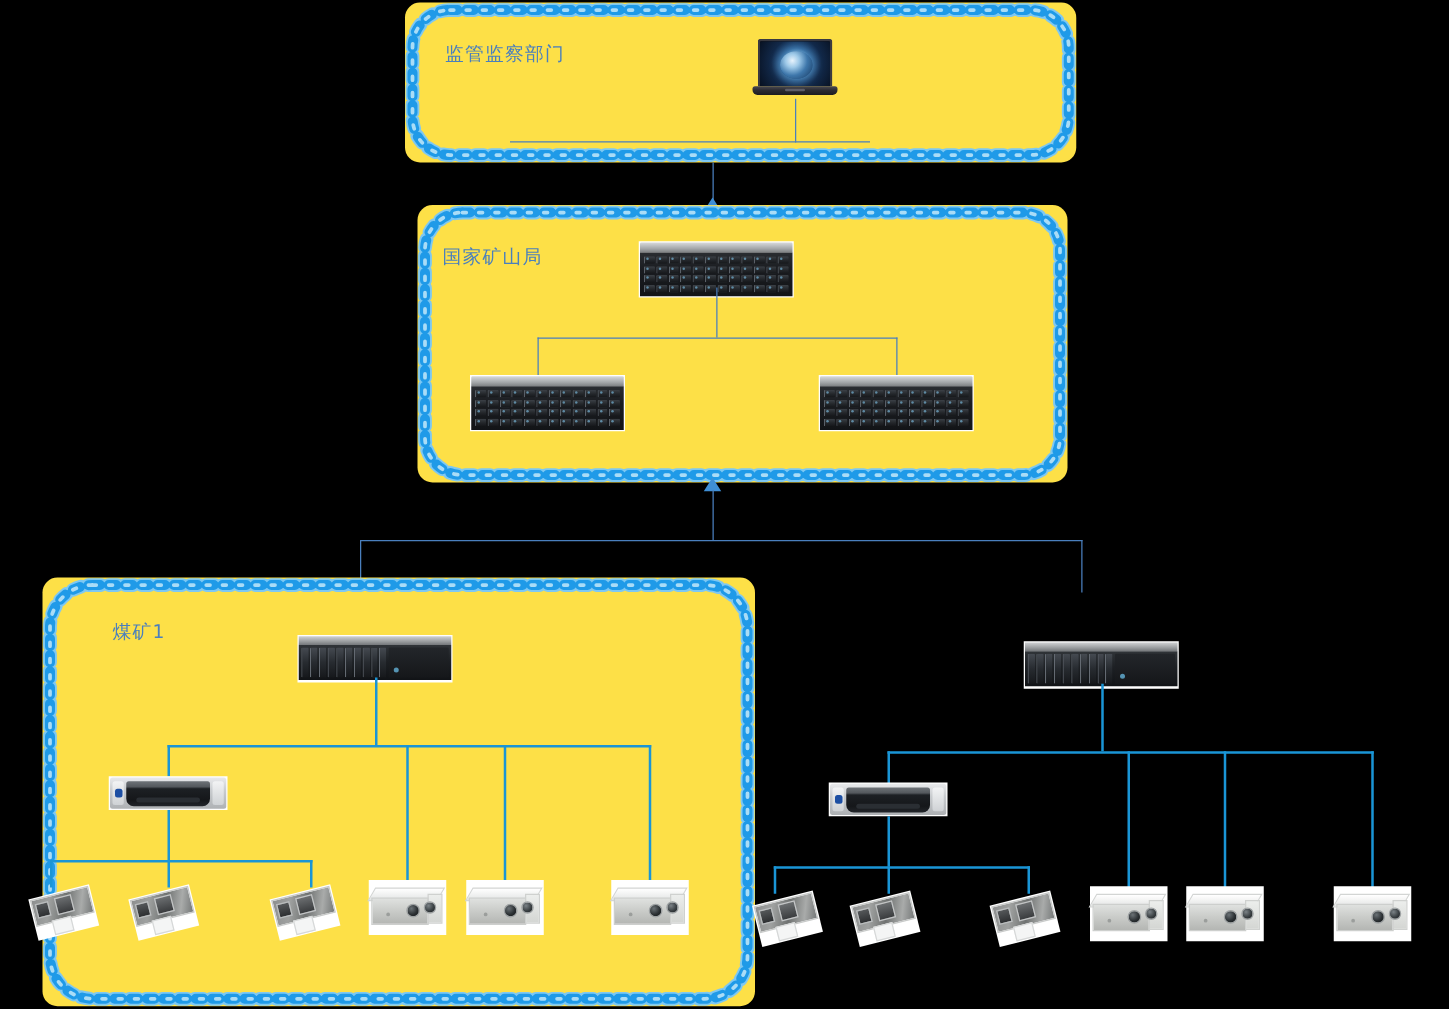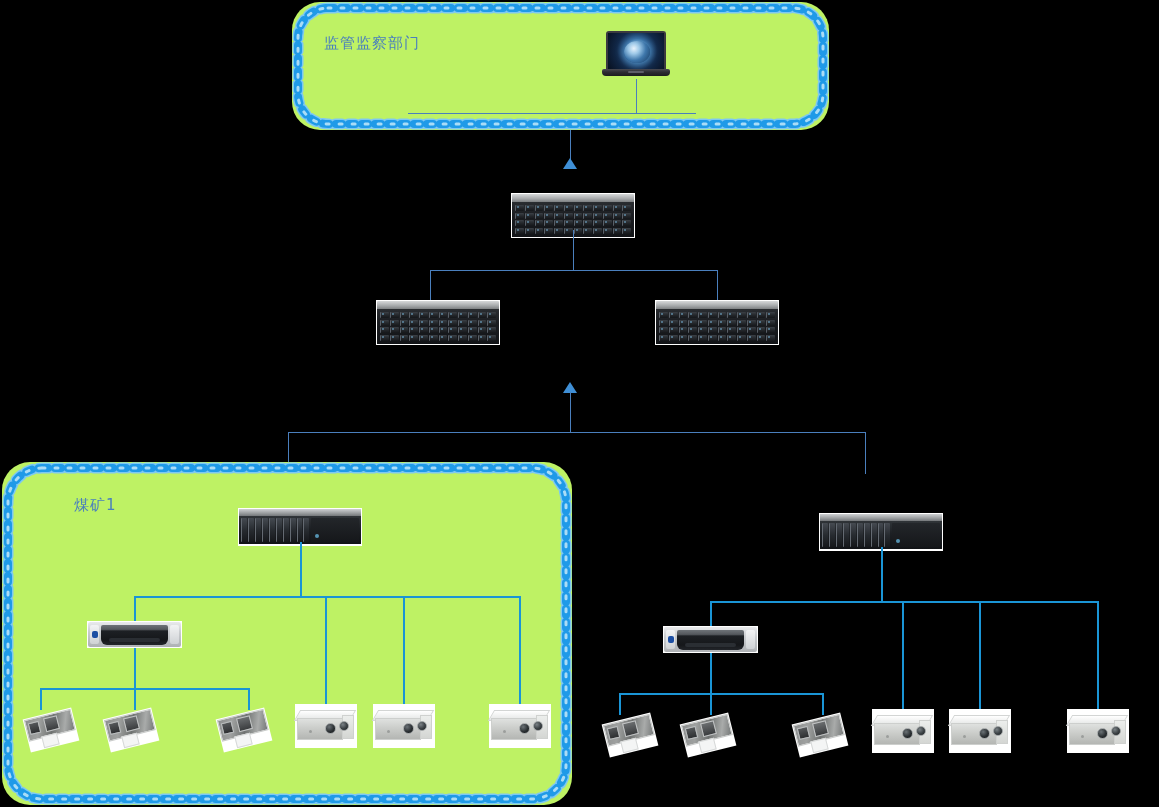--- a/index.html
+++ b/index.html
@@ -15,22 +15,23 @@
     width: 1159px;
     height: 807px;
     background: #000000;
     overflow: hidden;
   }
 
   
   .zone {
     position: absolute;
     box-sizing: border-box;
-    border-radius: 28px;
-    background: #bef264;
+    border-radius: 12px;
+    background: #fde047;
+    margin-left: 32px;
   }
   .zone .bead-svg {
     position: absolute;
     left: 0; top: 0;
     width: 100%;
     height: 100%;
     overflow: visible;
     pointer-events: none;
   }
   .zone-label {
@@ -334,20 +335,28 @@
   </div>
 
   <div class="line v" style="left:636px; top:79px; height:35px;"></div>
   <div class="line h" style="left:408px; top:113px; width:288px;"></div>
 
   <div class="line v" style="left:570px; top:130px; height:36px;"></div>
   <svg style="position:absolute;left:563px;top:158px;width:15px;height:12px;overflow:visible;">
     <polygon points="7,0 14,11 0,11" fill="#3f8fd6"></polygon>
   </svg>
 
+  <div class="zone" style="left:302px; top:164px; width:520px; height:222px;">
+    <svg class="bead-svg" viewBox="0 0 520 222" preserveAspectRatio="none">
+      <rect x="6" y="6" width="508" height="210" rx="30" ry="30" fill="none" stroke="#7ec8f2" stroke-width="11" stroke-linecap="round" stroke-dasharray="7 6"></rect>
+      <rect x="6" y="6" width="508" height="210" rx="30" ry="30" fill="none" stroke="#1f9ae8" stroke-width="8" stroke-linecap="round" stroke-dasharray="6 7"></rect>
+      <rect x="6" y="6" width="508" height="210" rx="30" ry="30" fill="none" stroke="#a9dcf7" stroke-width="3" stroke-linecap="round" stroke-dasharray="3 10"></rect>
+    </svg>
+    <div class="zone-label" style="left:20px; top:32px;">国家矿山局</div>
+  </div>
 
   <div class="dev rack" style="left:511px; top:193px;">
     <div class="top"></div>
     <div class="body">
       <div class="bayrow">
           <div class="bay">
             <i></i>
           </div>
           <div class="bay">
             <i></i>
@@ -828,21 +837,21 @@
   <div class="line h" style="left:288px; top:432px; width:578px;"></div>
   <div class="line v" style="left:288px; top:432px; height:32px;"></div>
   <div class="line v" style="left:865px; top:432px; height:42px;"></div>
 
   <div class="zone" style="left:2px; top:462px; width:570px; height:343px;">
     <svg class="bead-svg" viewBox="0 0 570 343" preserveAspectRatio="none">
       <rect x="6" y="6" width="558" height="331" rx="34" ry="34" fill="none" stroke="#7ec8f2" stroke-width="11" stroke-linecap="round" stroke-dasharray="7 6"></rect>
       <rect x="6" y="6" width="558" height="331" rx="34" ry="34" fill="none" stroke="#1f9ae8" stroke-width="8" stroke-linecap="round" stroke-dasharray="6 7"></rect>
       <rect x="6" y="6" width="558" height="331" rx="34" ry="34" fill="none" stroke="#a9dcf7" stroke-width="3" stroke-linecap="round" stroke-dasharray="3 10"></rect>
     </svg>
-    <div class="zone-label" style="left:72px; top:34px;">煤矿1</div>
+    <div class="zone-label" style="left:56px; top:34px;">煤矿1</div>
   </div>
 
   <div class="dev server2u" style="left:238px; top:508px;">
     <div class="top"></div>
     <div class="body">
       <div class="bays">
           <span></span>
           <span></span>
           <span></span>
           <span></span>

